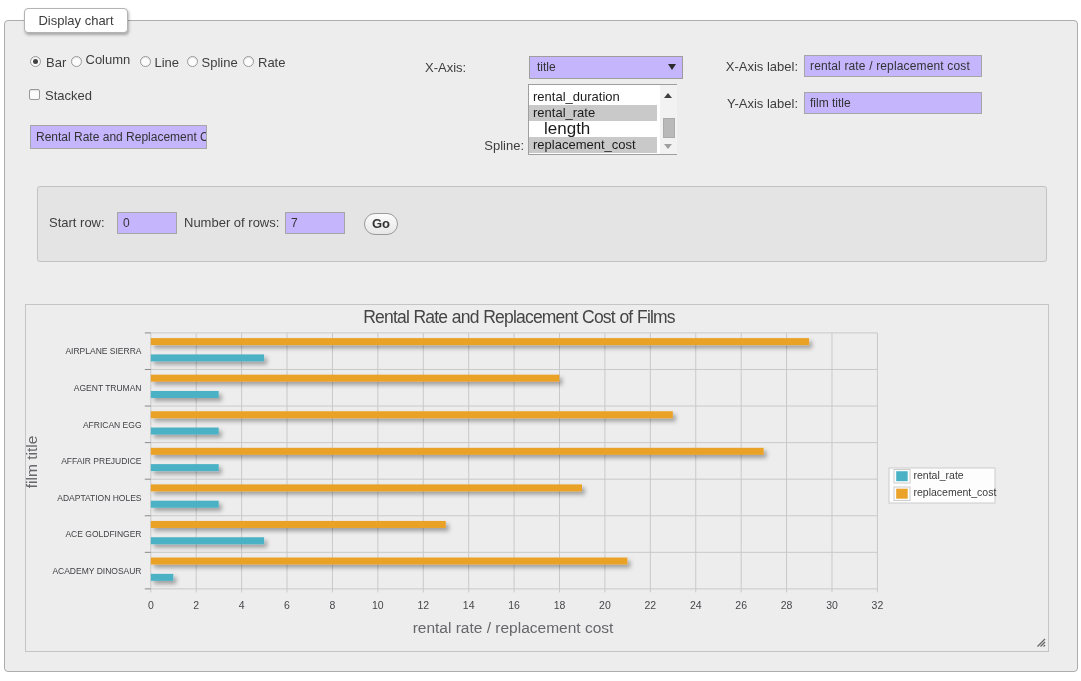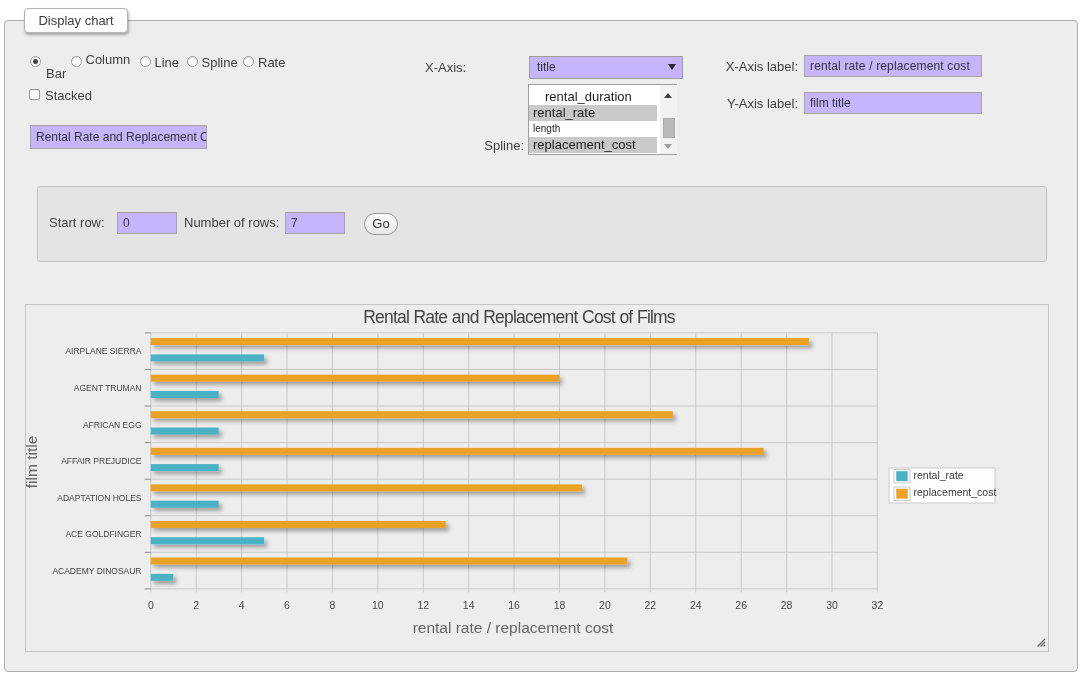--- a/index.html
+++ b/index.html
@@ -13,62 +13,62 @@
 <body>
 <div id="page">
 
 <div class="abs" style="left:4px;top:20px;width:1074px;height:652px;background:#EDEDED;border:1px solid #ADADAD;border-radius:4px"></div>
 
 <div class="abs" style="left:24px;top:8px;width:104px;height:25px;background:#fff;border:1px solid #B3B3B3;border-radius:4px;box-shadow:1px 2px 3px rgba(0,0,0,0.3);font-weight:normal;font-size:13px;color:#3C3C3C;text-align:center;line-height:24px">Display chart</div>
 
 <div class="radio" style="left:30px;top:56px">
       <div class="dot"></div>
     </div>
-<div class="lbl" style="left:46px;top:66px">Bar</div>
+<div class="lbl" style="left:46px;top:55px">Bar</div>
 <div class="radio" style="left:71px;top:56px"></div>
 <div class="lbl" style="left:85.5px;top:52px">Column</div>
 <div class="radio" style="left:140px;top:56px"></div>
 <div class="lbl" style="left:154.5px;top:55px">Line</div>
 <div class="radio" style="left:187px;top:56px"></div>
 <div class="lbl" style="left:201.5px;top:55px">Spline</div>
 <div class="radio" style="left:243px;top:56px"></div>
 <div class="lbl" style="left:258px;top:55px">Rate</div>
 
 <div class="abs" style="left:29px;top:88.5px;width:11px;height:11px;border:1px solid #989898;border-radius:2px;background:#FCFCFC;box-shadow:inset 0 1px 1px rgba(0,0,0,0.1)"></div>
 <div class="lbl" style="left:45px;top:88px">Stacked</div>
 
 <div class="inp" style="left:30px;top:125px;width:177px;height:24px;line-height:22px">Rental Rate and Replacement Cost of Films</div>
 
 <div class="lbl" style="left:425px;top:60px;width:100px;text-align:left">X-Axis:</div>
 <div class="inp" style="left:529px;top:56px;width:154px;height:23px;border-color:#9E9E9E;padding-left:7px">title</div>
 <div class="abs" style="left:668px;top:64px;width:0;height:0;border-left:4.5px solid transparent;border-right:4.5px solid transparent;border-top:6px solid #2b2b2b"></div>
 
 <div class="lbl" style="left:424px;top:138px;width:100px;text-align:right">Spline:</div>
 <div class="abs" style="left:528px;top:84px;width:149px;height:71px;background:#fff;border:1px solid #9E9E9E"></div>
-<div class="abs" style="left:529px;top:88.5px;width:128px;height:16px;font-size:13px;line-height:16px;color:#1C1C1C;padding-left:16px">rental_duration</div>
+<div class="abs" style="left:529px;top:88.5px;width:128px;height:16px;font-size:13px;line-height:16px;color:#1C1C1C;padding-left:4px">rental_duration</div>
 <div class="abs" style="left:529px;top:104.5px;width:128px;height:16px;font-size:13px;line-height:16px;color:#1C1C1C;padding-left:4px;background:#C9C9C9">rental_rate</div>
-<div class="abs" style="left:529px;top:120.5px;width:128px;height:16px;font-size:10px;line-height:16px;color:#1C1C1C;padding-left:4px">length</div>
+<div class="abs" style="left:529px;top:120.5px;width:128px;height:16px;font-size:17px;line-height:16px;color:#1C1C1C;padding-left:15px">length</div>
 <div class="abs" style="left:529px;top:136.5px;width:128px;height:16px;font-size:13px;line-height:16px;color:#1C1C1C;padding-left:4px;background:#C9C9C9">replacement_cost</div>
 
 <div class="abs" style="left:660px;top:85px;width:17px;height:69px;background:#F2F2F2"></div>
 <div class="abs" style="left:664px;top:92.5px;width:0;height:0;border-left:4.5px solid transparent;border-right:4.5px solid transparent;border-bottom:5px solid #3F3F3F"></div>
 <div class="abs" style="left:662.5px;top:118px;width:12.5px;height:19.5px;background:#B9B9B9;border:1px solid #ABABAB"></div>
 <div class="abs" style="left:664px;top:143.5px;width:0;height:0;border-left:4.5px solid transparent;border-right:4.5px solid transparent;border-top:5px solid #9F9F9F"></div>
 
 <div class="lbl" style="left:698px;top:59px;width:100px;text-align:right">X-Axis label:</div>
 <div class="inp" style="left:804px;top:55px;width:178px;height:22px;letter-spacing:0.15px">rental rate / replacement cost</div>
 <div class="lbl" style="left:698px;top:96px;width:100px;text-align:right">Y-Axis label:</div>
 <div class="inp" style="left:804px;top:92px;width:178px;height:22px">film title</div>
 
 <div class="abs" style="left:37px;top:186px;width:1010px;height:76px;background:#E4E4E4;border:1px solid #C2C2C2;border-radius:3px"></div>
 <div class="lbl" style="left:49px;top:215px">Start row:</div>
 <div class="inp" style="left:117px;top:212px;width:60px;height:22px">0</div>
 <div class="lbl" style="left:184px;top:215px">Number of rows:</div>
 <div class="inp" style="left:285px;top:212px;width:60px;height:22px">7</div>
-<div class="abs" style="left:364px;top:213px;width:34px;height:22px;border:1px solid #9A9A9A;border-radius:11px;background:linear-gradient(#FBFBFB,#E7E7E7);font-size:13px;font-weight:normal;color:#333;text-align:center;line-height:20px">Go</div>
+<div class="abs" style="left:364px;top:213px;width:34px;height:22px;border:1px solid #9A9A9A;border-radius:11px;background:linear-gradient(#FBFBFB,#E7E7E7);font-size:13px;font-weight:bold;color:#333;text-align:center;line-height:20px">Go</div>
 
 <div class="abs" style="left:25px;top:304px;width:1024px;height:348px;background:#EDEDED;border:1px solid #C5C5C5">
 <svg width="1024" height="348" viewBox="0 0 1024 348" style="position:absolute;left:0;top:0;font-family:'Liberation Sans',sans-serif">
 <defs>
           <filter id="bs" x="-30%" y="-60%" width="180%" height="260%">
             <feDropShadow dx="3" dy="3.2" stdDeviation="2.3" flood-color="#000" flood-opacity="0.33"></feDropShadow>
           </filter>
         </defs>
 <line x1="124.8" y1="27.9" x2="124.8" y2="283.9" stroke="#C9C9C9" stroke-width="1"></line>
 <line x1="124.8" y1="283.9" x2="124.8" y2="287.4" stroke="#C9C9C9" stroke-width="1"></line>

